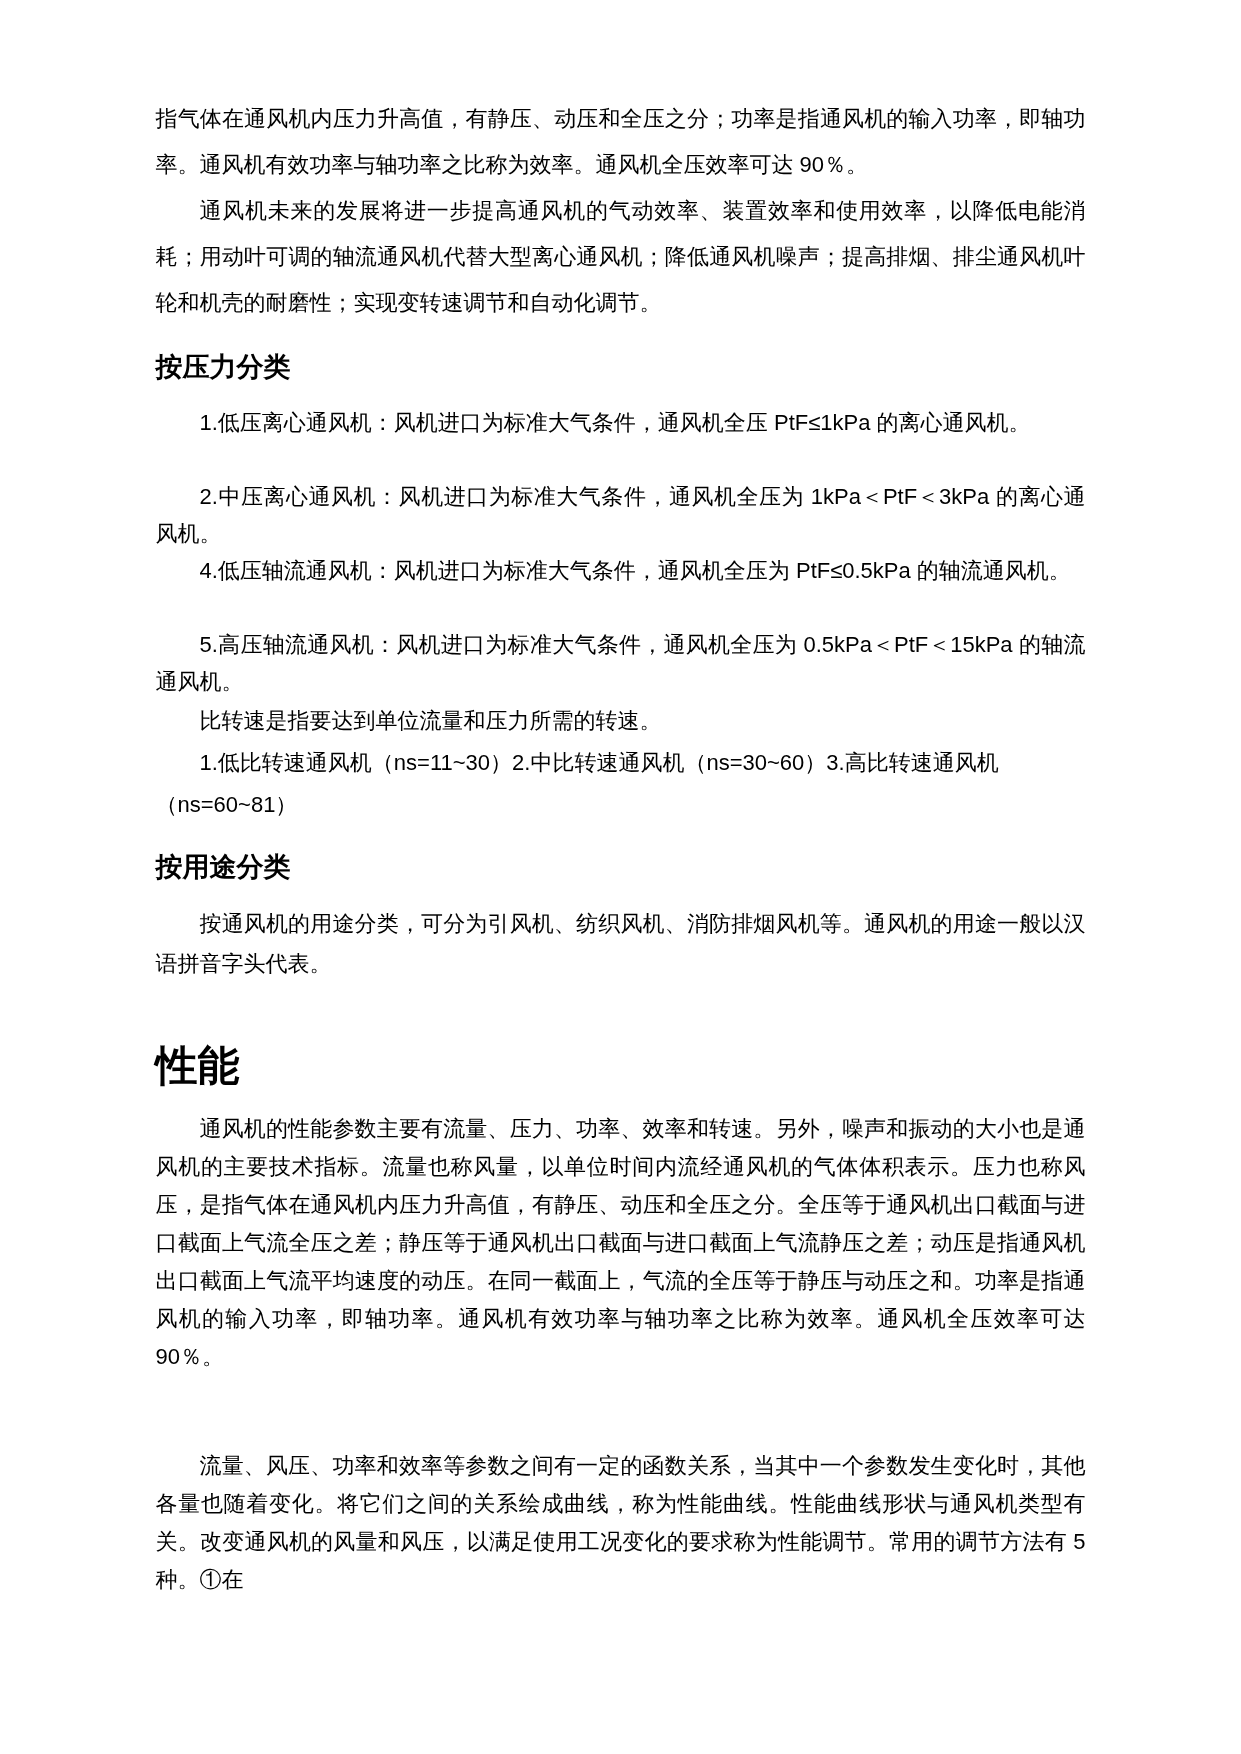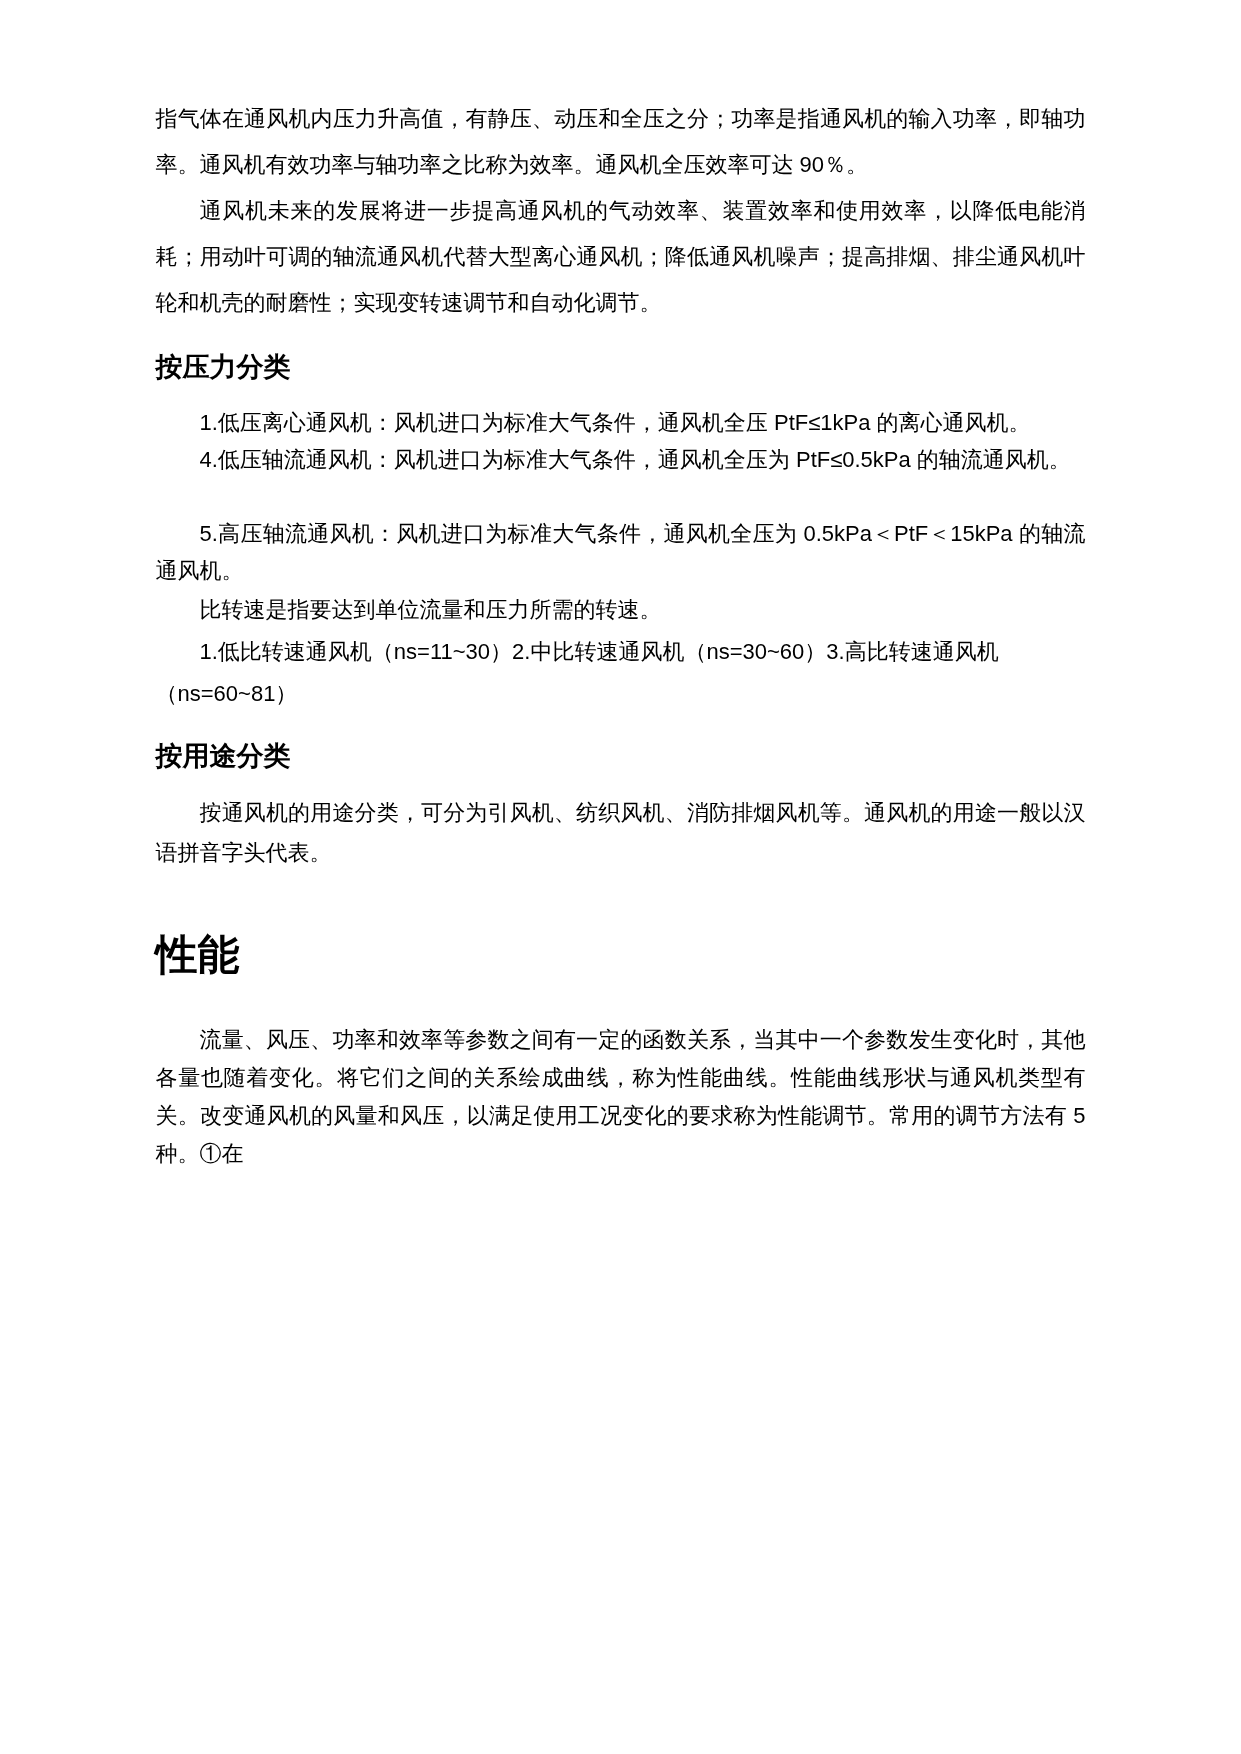--- a/index.html
+++ b/index.html
@@ -52,49 +52,51 @@
   .perf-h {
     font-size: 42px;
     font-weight: bold;
     line-height: 52px;
     margin: 56px 0 18px 0;
   }
   .perf-p {
     font-size: 22px;
     line-height: 38px;
   }
-  .perf-p.gap-before { margin-top: 40px; }
+  .perf-p.gap-before { margin-top: 71px; }
 </style>
 </head>
 <body>
 
 <div class="page">
 
   <p class="intro-p">指气体在通风机内压力升高值，有静压、动压和全压之分；功率是指通风机的输入功率，即轴功率。通风机有效功率与轴功率之比称为效率。通风机全压效率可达 90％。</p>
 
   <p class="intro-p indent">通风机未来的发展将进一步提高通风机的气动效率、装置效率和使用效率，以降低电能消耗；用动叶可调的轴流通风机代替大型离心通风机；降低通风机噪声；提高排烟、排尘通风机叶轮和机壳的耐磨性；实现变转速调节和自动化调节。</p>
 
   <h2 class="sec-h">按压力分类</h2>
 
   <p class="item">1.低压离心通风机：风机进口为标准大气条件，通风机全压 PtF≤1kPa 的离心通风机。</p>
 
+  <p class="item blank-before">2.中压离心通风机：风机进口为标准大气条件，通风机全压为 1kPa＜PtF＜3kPa 的离心通风机。</p>
 
 
   <p class="item">4.低压轴流通风机：风机进口为标准大气条件，通风机全压为 PtF≤0.5kPa 的轴流通风机。</p>
 
   <p class="item blank-before">5.高压轴流通风机：风机进口为标准大气条件，通风机全压为 0.5kPa＜PtF＜15kPa 的轴流通风机。</p>
 
 
   <p class="ss-p indent">比转速是指要达到单位流量和压力所需的转速。</p>
 
   <p class="ss-p indent pre">1.低比转速通风机（ns=11~30）2.中比转速通风机（ns=30~60）3.高比转速通风机
 （ns=60~81）</p>
 
   <h2 class="sec-h">按用途分类</h2>
 
   <p class="usage-p indent">按通风机的用途分类，可分为引风机、纺织风机、消防排烟风机等。通风机的用途一般以汉语拼音字头代表。</p>
 
   <h1 class="perf-h">性能</h1>
 
+  <p class="perf-p indent">通风机的性能参数主要有流量、压力、功率、效率和转速。另外，噪声和振动的大小也是通风机的主要技术指标。流量也称风量，以单位时间内流经通风机的气体体积表示。压力也称风压，是指气体在通风机内压力升高值，有静压、动压和全压之分。全压等于通风机出口截面与进口截面上气流全压之差；静压等于通风机出口截面与进口截面上气流静压之差；动压是指通风机出口截面上气流平均速度的动压。在同一截面上，气流的全压等于静压与动压之和。功率是指通风机的输入功率，即轴功率。通风机有效功率与轴功率之比称为效率。通风机全压效率可达 90％。</p>
 
   <p class="perf-p indent gap-before">流量、风压、功率和效率等参数之间有一定的函数关系，当其中一个参数发生变化时，其他各量也随着变化。将它们之间的关系绘成曲线，称为性能曲线。性能曲线形状与通风机类型有关。改变通风机的风量和风压，以满足使用工况变化的要求称为性能调节。常用的调节方法有 5 种。①在</p>
 
 </div>
 
 </body></html>

